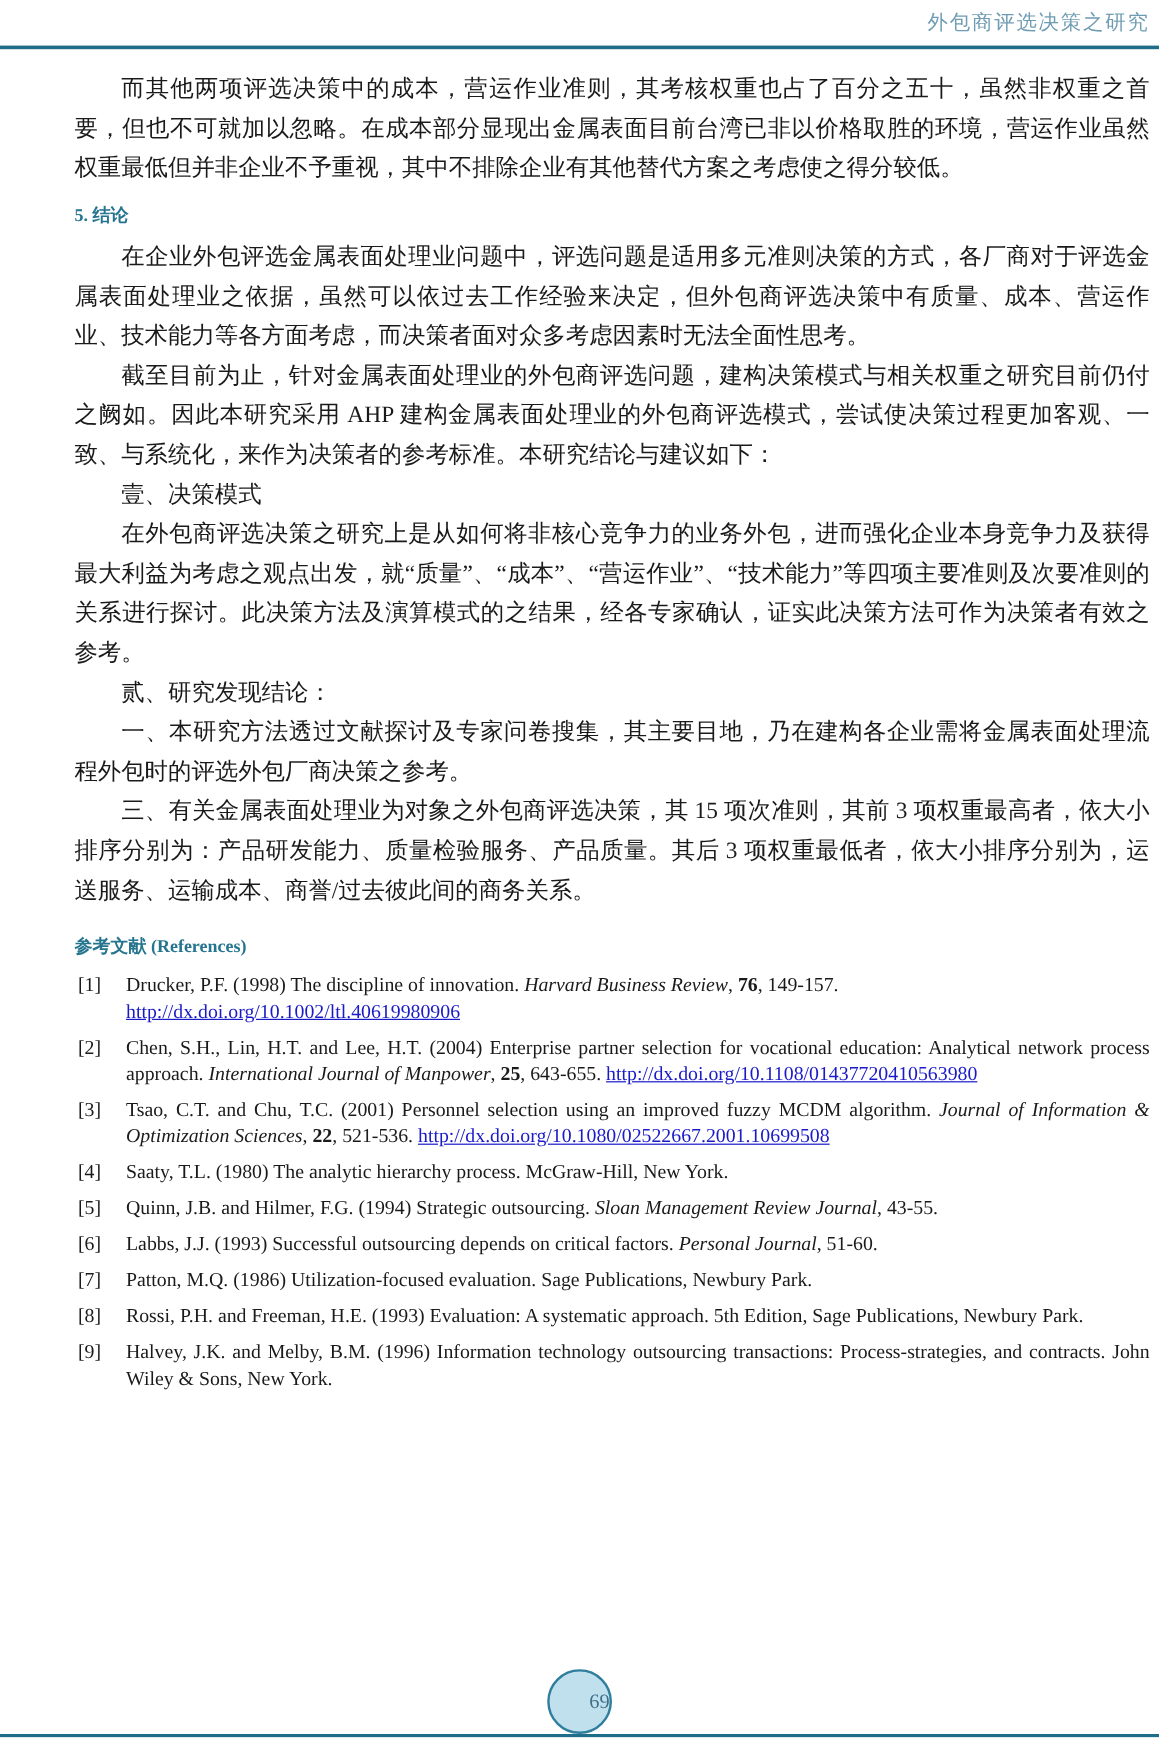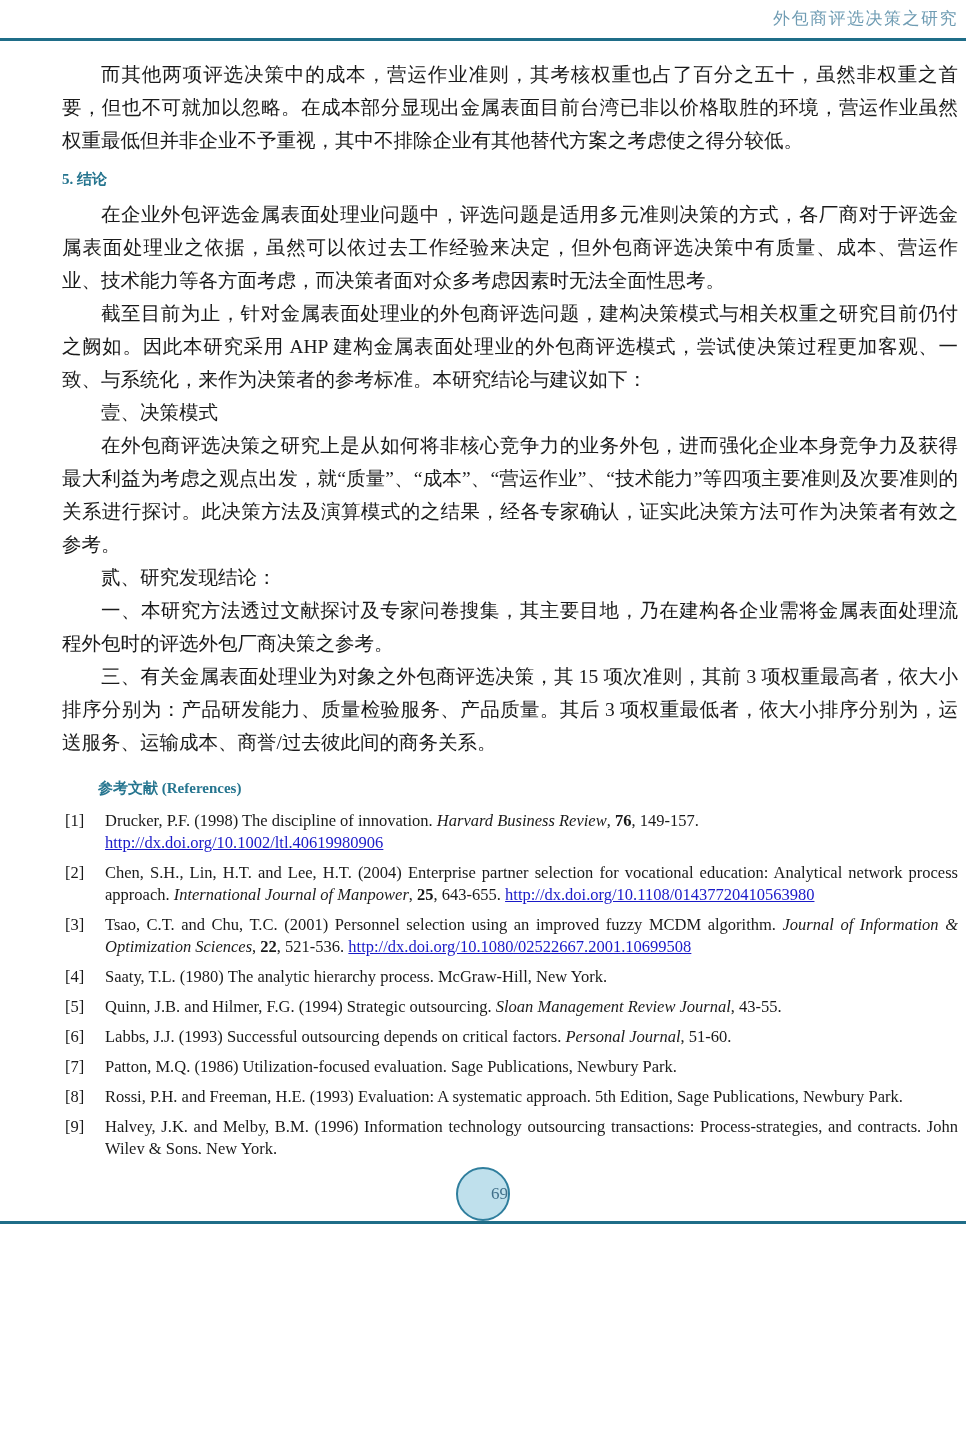--- a/index.html
+++ b/index.html
@@ -1,19 +1,19 @@
 <!DOCTYPE html>
 <html style="--accent: #1f6d88; --heading-color: #26758f; --head-color: #6f9cb3; --link-color: #1a1ac8; --badge-fill: #bfe0ec; --badge-border: #2f7e9d;"><head>
 <meta charset="utf-8">
 <style>
   * { margin:0; padding:0; box-sizing:border-box; }
   html,body { background:#ffffff; }
   .page {
     position:relative;
-    width:966px; height:1224px;
+    width:966px; height:1448px;
     background:#fff;
     font-family:"Liberation Serif", serif;
     color:#1a1a1a;
     overflow:hidden;
   }
   .running-head {
     position:absolute; top:7px; right:8px;
     font-size:17px; letter-spacing:1.5px;
     color:var(--head-color,#6f9cb3);
   }
@@ -29,21 +29,21 @@
   .body-para {
     font-size:19.5px; line-height:33px;
     text-align:justify; text-indent:2em;
   }
   .section-heading {
     color:var(--heading-color,#26758f);
     font-weight:bold; font-size:15px;
     margin:13px 0 9px 0;
     font-family:"Liberation Serif", serif;
   }
-  .refs-heading { margin-top:20px; margin-bottom:12px;margin-left:36px; }
+  .refs-heading { margin-top:20px; margin-bottom:12px; }
   .refs-list { list-style:none; }
   .ref-item {
     position:relative;
     padding-left:43px;
     font-size:16.5px; line-height:22px;
     text-align:justify;
     margin-bottom:8px;
   }
   .ref-label { position:absolute; left:3px; top:0; }
   .ref-text em { font-style:italic; }

